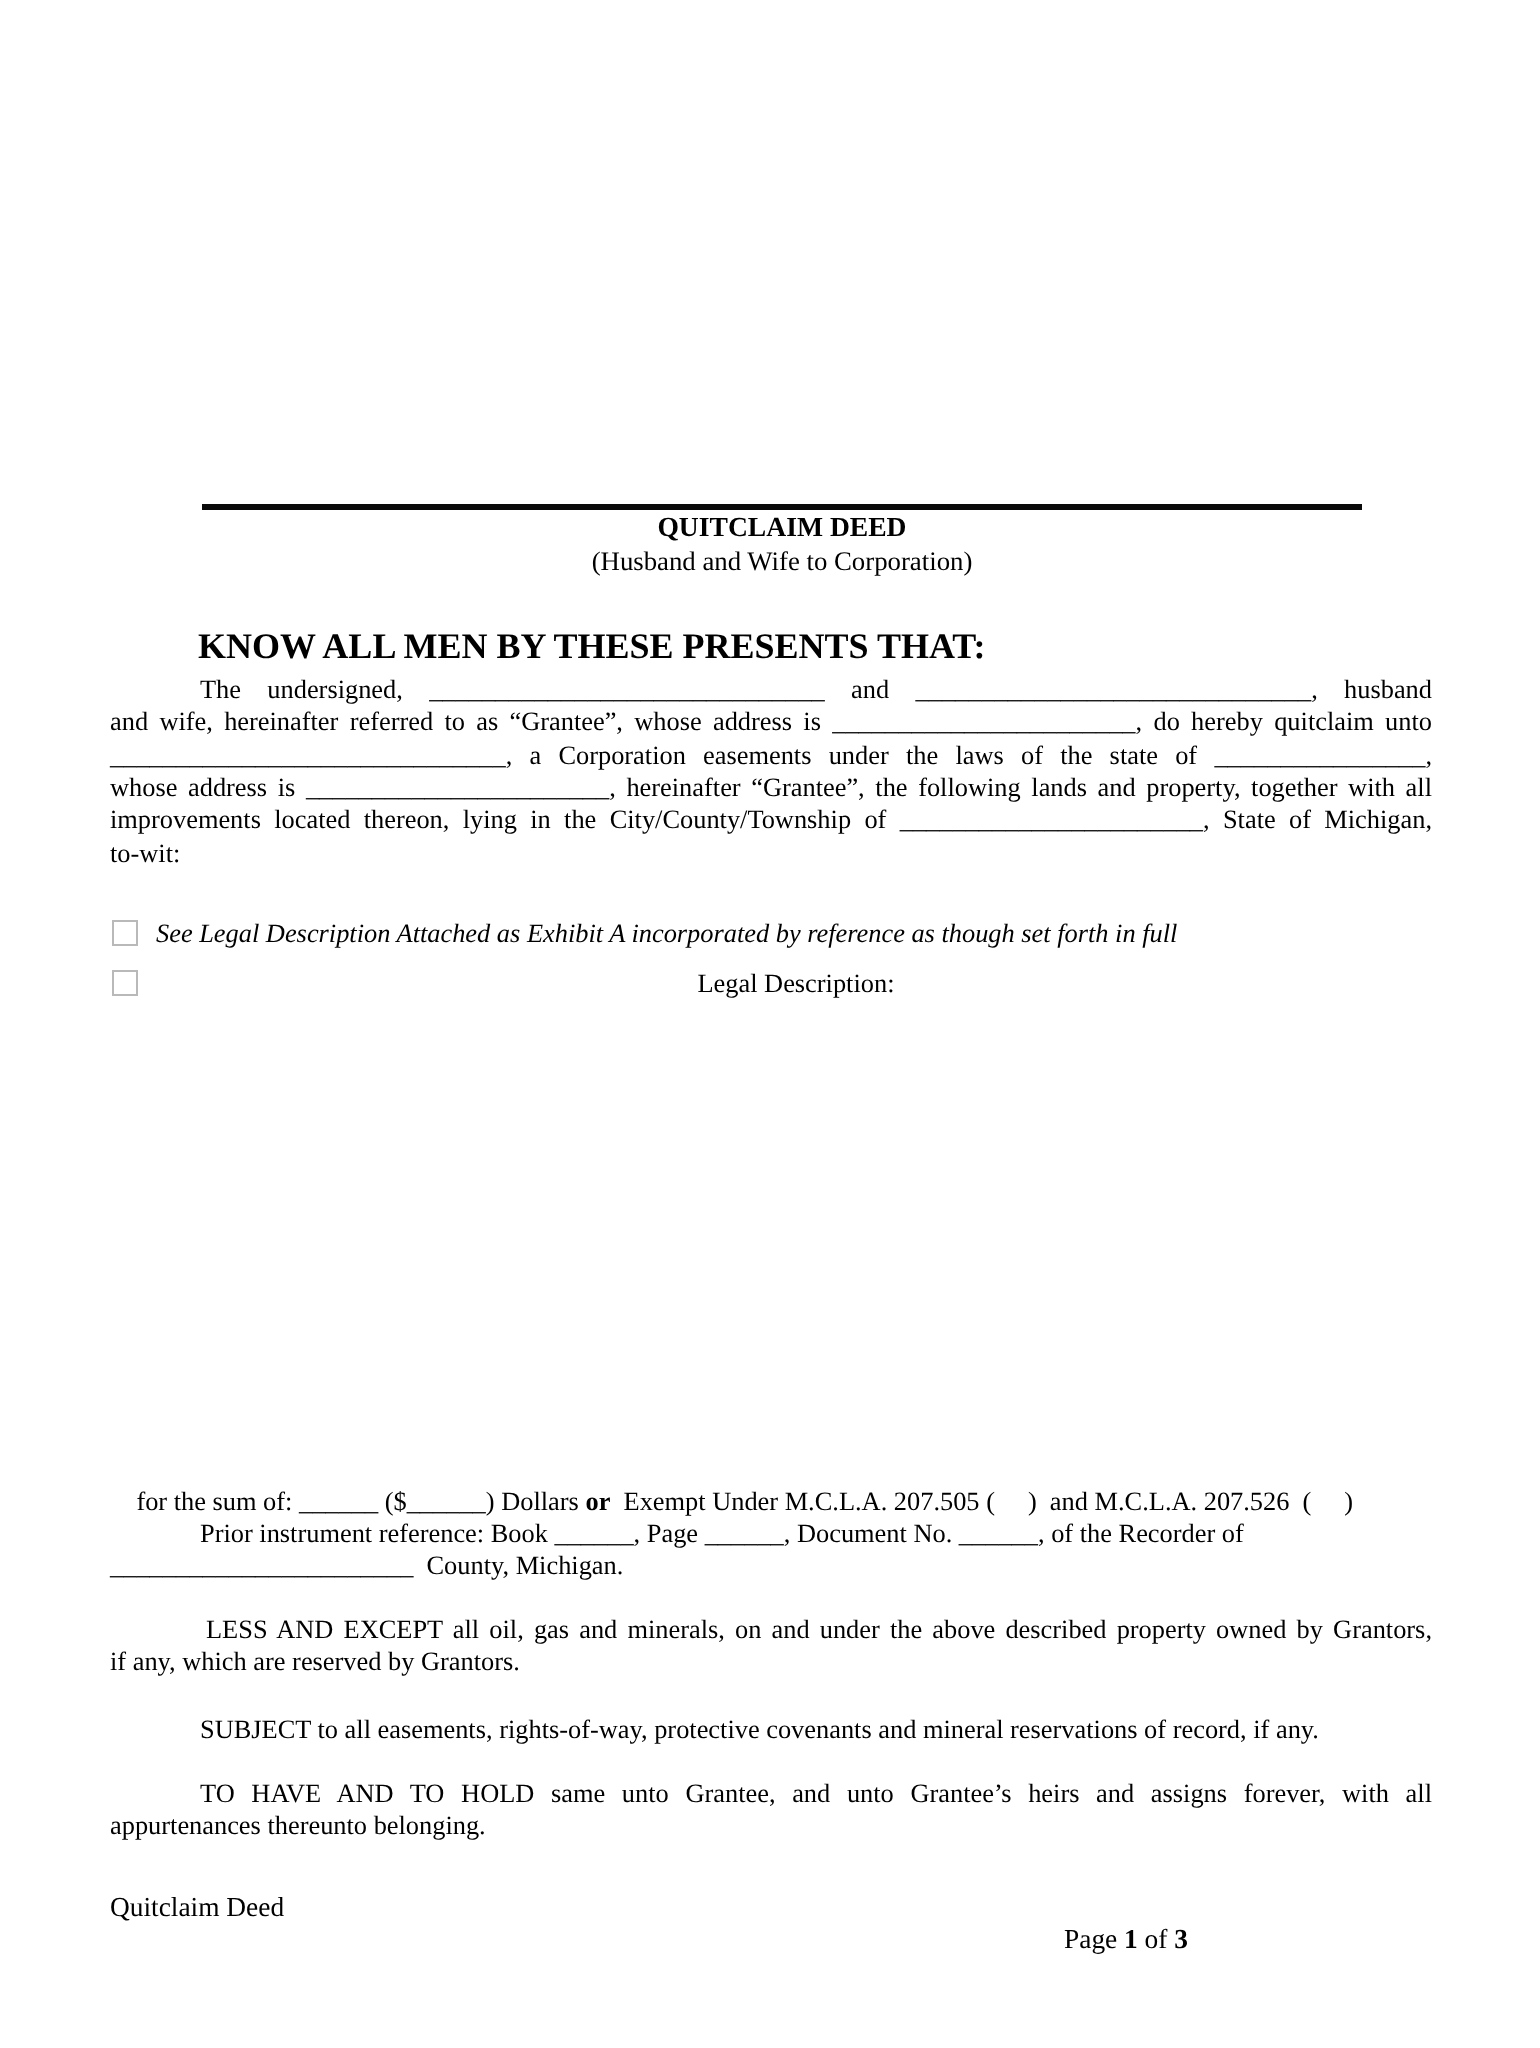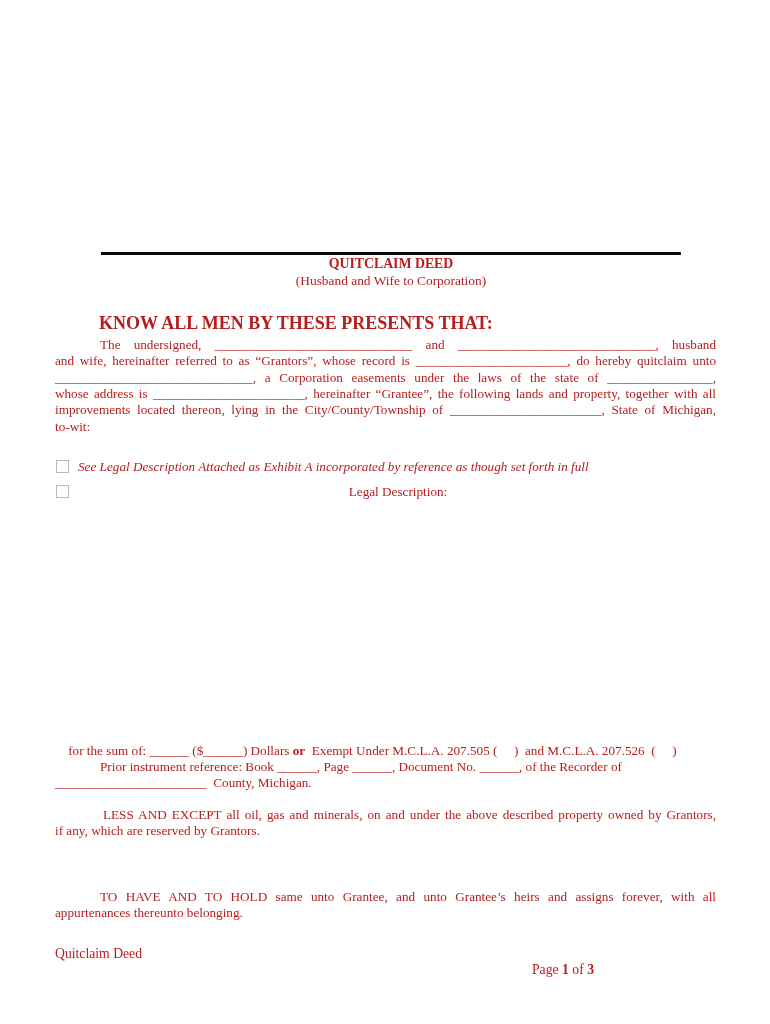--- a/index.html
+++ b/index.html
@@ -3,21 +3,21 @@
 <meta charset="utf-8">
 <style>
   html, body { margin: 0; padding: 0; background: #ffffff; }
   .page {
     position: relative;
     width: 770px;
     height: 1024px;
     background: #ffffff;
     font-family: "Liberation Serif", serif;
     font-size: 13.2px;
-    color: #b91c1c;
+    color: #000000;
     overflow: hidden;
   }
   .abs { position: absolute; }
   .rule {
     left: 101px; top: 252px; width: 580px; height: 3px;
     background: #0a0a0a;
   }
   .titleblock { left: 101px; top: 256px; width: 580px; text-align: center; }
   .doc-title { font-weight: bold; font-size: 13.8px; line-height: 16.5px; }
   .doc-subtitle { font-size: 13.4px; line-height: 16.5px; }
@@ -52,21 +52,21 @@
 
   <div class="abs titleblock">
     <div class="doc-title">QUITCLAIM DEED</div>
     <div class="doc-subtitle">(Husband and Wife to Corporation)</div>
   </div>
 
   <div class="abs heading">KNOW ALL MEN BY THESE PRESENTS THAT:</div>
 
   <div class="abs textblock" style="top:337px;">
     <div class="line jline indent1">The undersigned, ______________________________ and ______________________________, husband</div>
-    <div class="line jline">and wife, hereinafter referred to as “Grantors”, whose record is _______________________, do hereby quitclaim unto</div>
+    <div class="line jline">and wife, hereinafter referred to as “Grantee”, whose address is _______________________, do hereby quitclaim unto</div>
     <div class="line jline">______________________________, a Corporation easements under the laws of the state of ________________,</div>
     <div class="line jline">whose address is _______________________, hereinafter “Grantee”, the following lands and property, together with all</div>
     <div class="line jline">improvements located thereon, lying in the City/County/Township of _______________________, State of Michigan,</div>
     <div class="line">to-wit:</div>
   </div>
 
   <span class="cbx" style="left:56px; top:460px;"></span>
   <div class="cbx-label" style="top:459px;font-style:italic;">See Legal Description Attached as Exhibit A incorporated by reference as though set forth in full</div>
 
   <span class="cbx" style="left:56px; top:485px;"></span>
@@ -79,20 +79,21 @@
   <div class="abs textblock" style="top:759px;">
     <div class="line pre indent1">Prior instrument reference: Book ______, Page ______, Document No. ______, of the Recorder of</div>
     <div class="line pre">_______________________  County, Michigan.</div>
   </div>
 
   <div class="abs textblock" style="top:807px;">
     <div class="line jline indent2">LESS AND EXCEPT all oil, gas and minerals, on and under the above described property owned by Grantors,</div>
     <div class="line">if any, which are reserved by Grantors.</div>
   </div>
 
+  <div class="abs textblock indent1" style="top:857px;">SUBJECT to all easements, rights-of-way, protective covenants and mineral reservations of record, if any.</div>
 
   <div class="abs textblock" style="top:889px;">
     <div class="line jline indent1">TO HAVE AND TO HOLD same unto Grantee, and unto Grantee’s heirs and assigns forever, with all</div>
     <div class="line">appurtenances thereunto belonging.</div>
   </div>
 
   <div class="abs footer-left">Quitclaim Deed</div>
   <div class="abs footer-page">
     <span>Page </span><span class="b">1</span><span> of </span><span class="b">3</span>
   </div>

